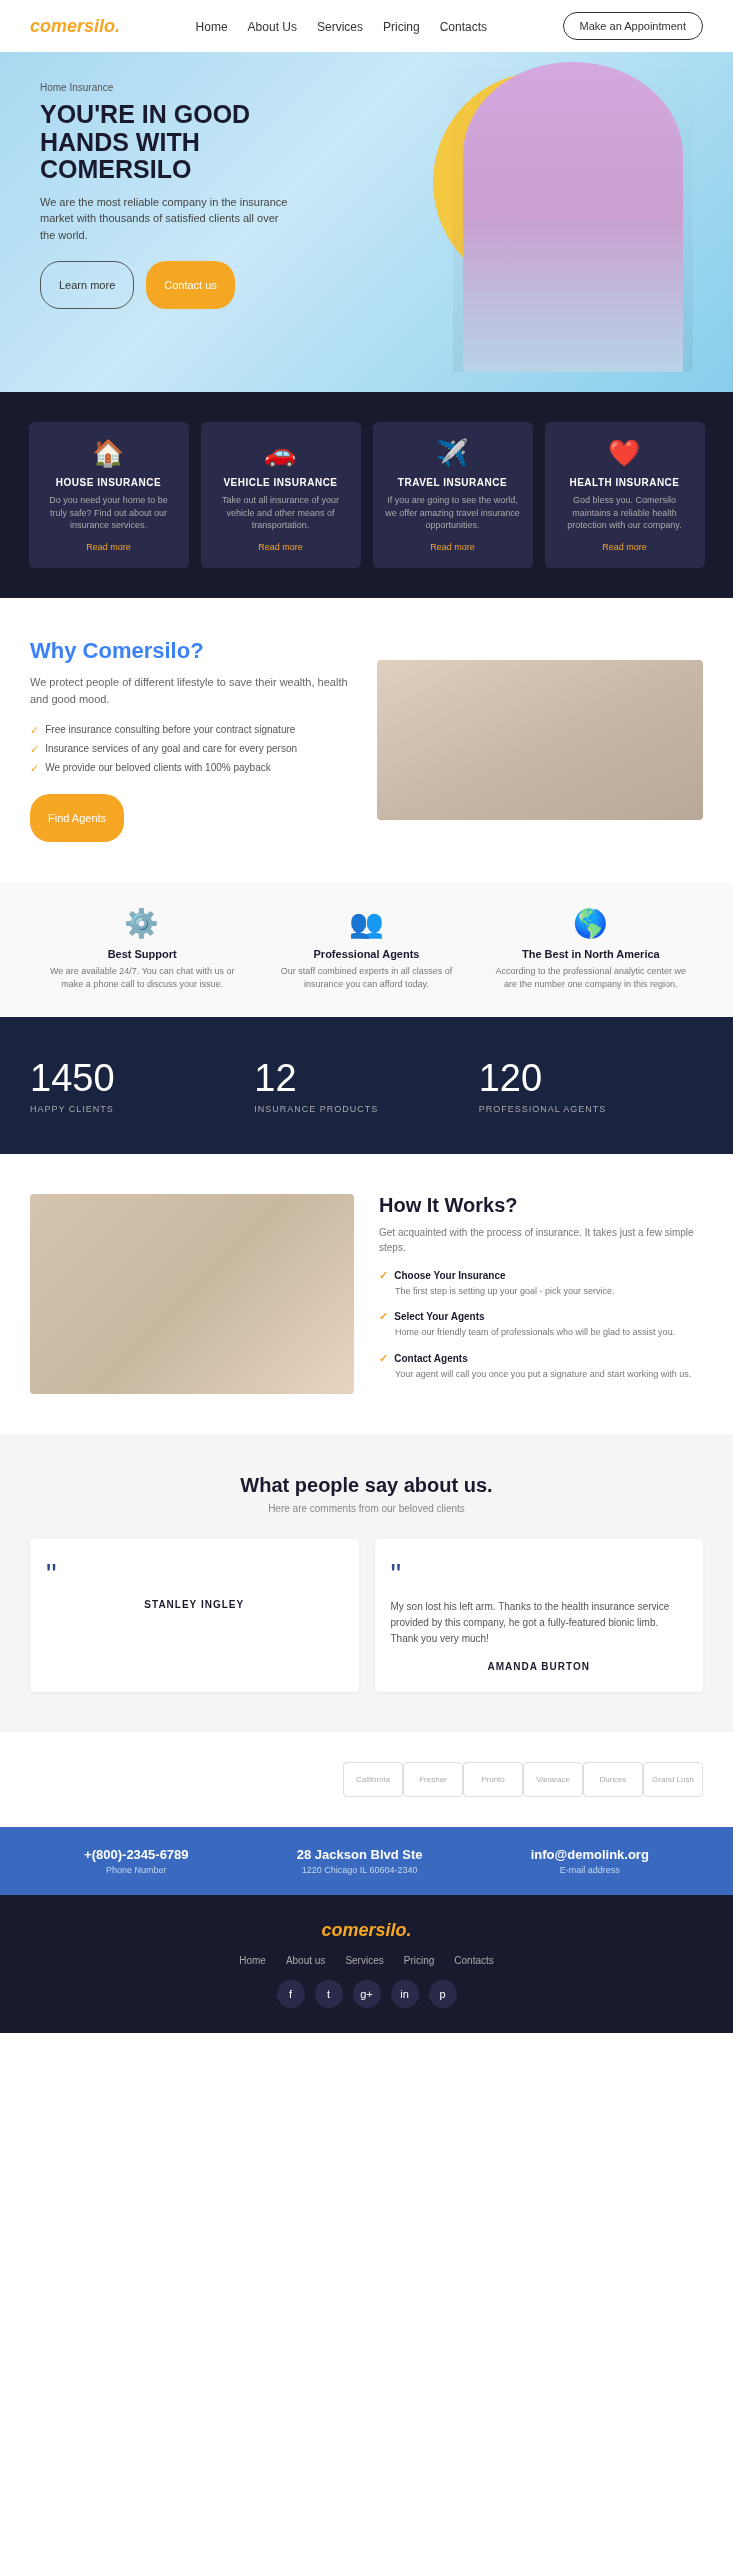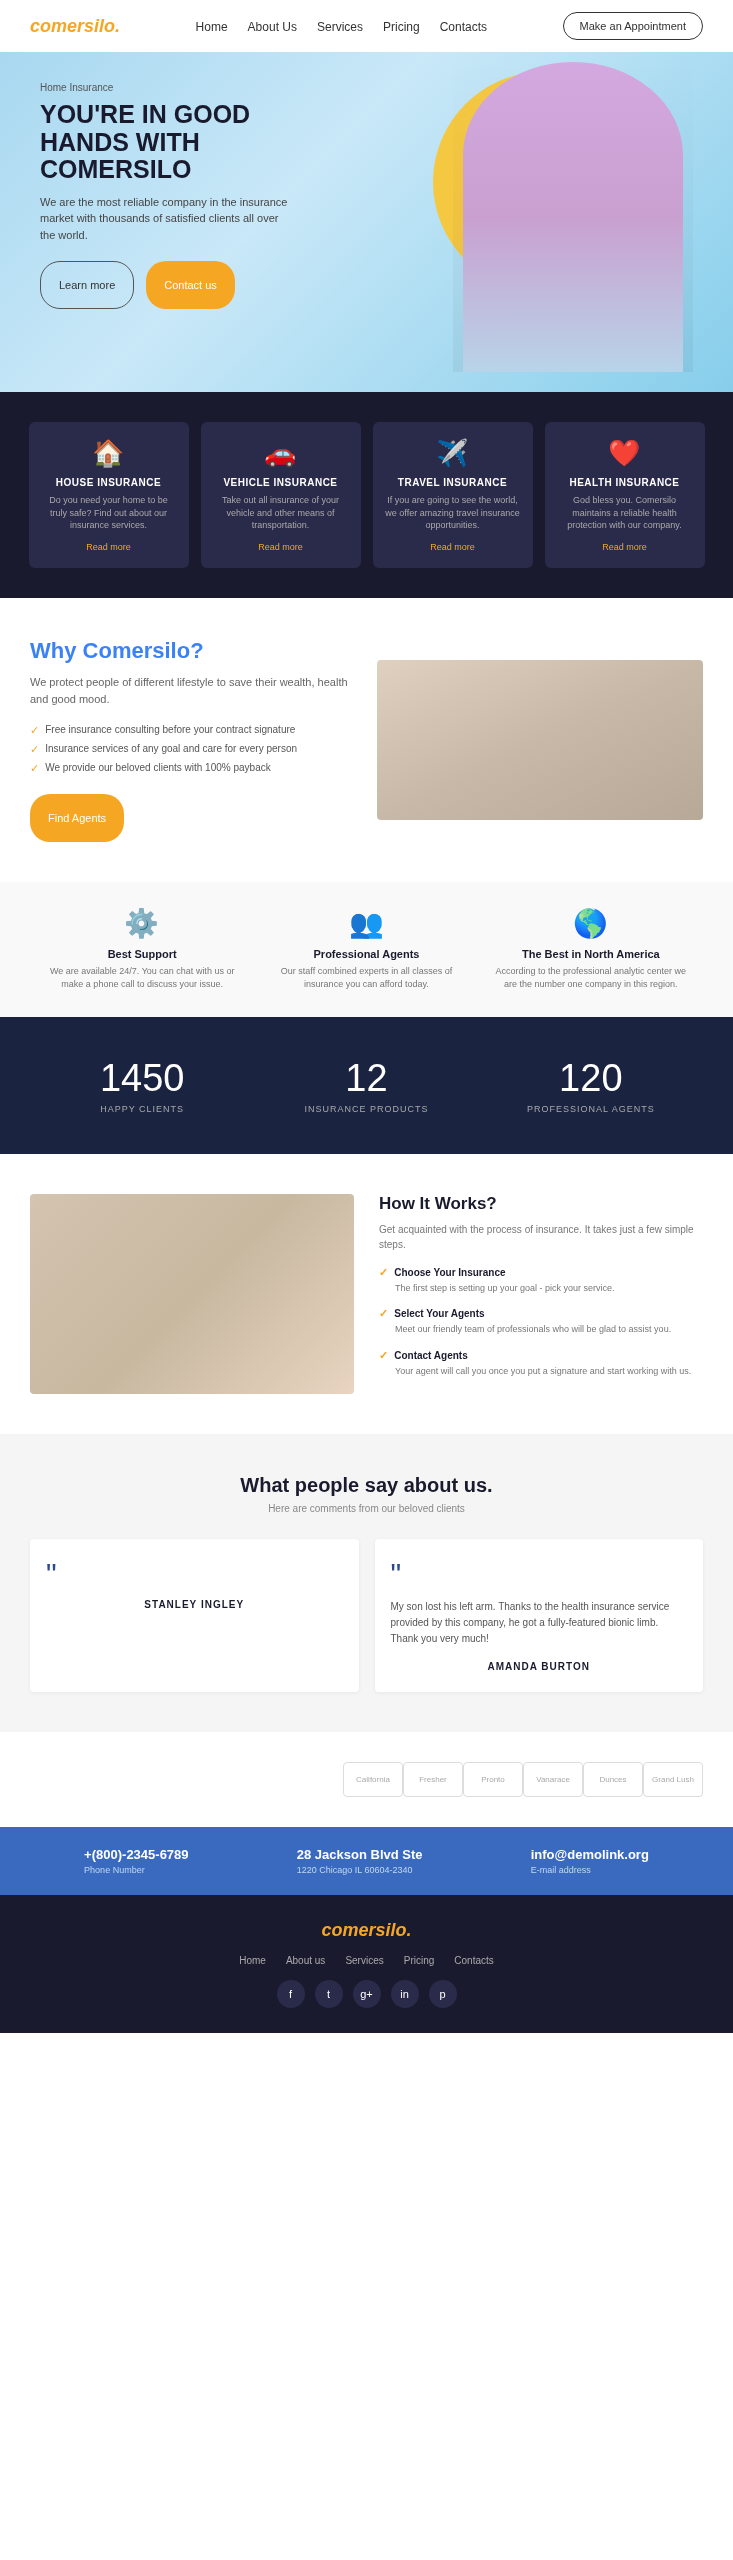--- a/index.html
+++ b/index.html
@@ -94,33 +94,33 @@
     .feature { flex: 1; text-align: center; padding: 0 10px; }
     .feature-icon { font-size: 28px; color: #2a4a8a; margin-bottom: 8px; }
     .feature-title { font-size: 11px; font-weight: 700; color: #1a1a2e; margin-bottom: 5px; }
     .feature-desc { font-size: 9px; color: #777; line-height: 1.5; }
 
     
     .stats-section {
       background: #1a2340; padding: 40px 30px; display: flex;
       justify-content: space-around; align-items: center;
     }
-    .stat { text-align: center; flex: 1; }
+    .stat { flex: 1; }
     .stat-num { font-size: 38px; font-weight: 300; color: #fff; }
     .stat-label { font-size: 9px; color: #aaa; text-transform: uppercase; letter-spacing: 1px; margin-top: 4px; }
 
     
     .how-section { display: flex; gap: 25px; padding: 40px 30px; align-items: flex-start; }
     .how-image {
       flex: 1; height: 200px;
       background: linear-gradient(135deg, #d4c4b0 0%, #c8b8a0 50%, #e8d4c0 100%);
       border-radius: 4px;
     }
     .how-text { flex: 1; }
-    .how-title { font-size: 17px; font-weight: 700; color: #1a1a2e; margin-bottom: 8px; }
+    .how-title { font-size: 20px; font-weight: 700; color: #1a1a2e; margin-bottom: 8px; }
     .how-desc { font-size: 10px; color: #777; margin-bottom: 14px; line-height: 1.5; }
     .how-step { margin-bottom: 12px; }
     .how-step-title { font-size: 10px; font-weight: 700; color: #1a1a2e; display: flex; align-items: center; gap: 6px; margin-bottom: 3px; }
     .how-step-desc { font-size: 9px; color: #777; line-height: 1.5; padding-left: 16px; }
 
     
     .testimonials-section { background: #f5f5f5; padding: 40px 30px; }
     .test-title { text-align: center; font-size: 20px; font-weight: 700; color: #1a1a2e; margin-bottom: 6px; }
     .test-sub { text-align: center; font-size: 10px; color: #888; margin-bottom: 25px; }
     .test-cards { display: flex; gap: 16px; }
@@ -138,21 +138,21 @@
       width: 60px; height: 35px; border: 1px solid #ddd; border-radius: 4px;
       display: flex; align-items: center; justify-content: center;
       font-size: 8px; color: #aaa;
     }
 
     
     .contact-bar {
       background: #3a6abf; padding: 20px 30px; display: flex;
       justify-content: space-around; align-items: center;
     }
-    .contact-item { text-align: left; }
+    .contact-item { text-align: center; }
     .contact-main { font-size: 13px; font-weight: 700; color: #fff; margin-bottom: 3px; }
     .contact-sub { font-size: 9px; color: #c0d8f0; }
 
     
     .footer-dark { background: #1a1a2e; padding: 25px 30px; }
     .footer-logo { text-align: center; color: #f5a623; font-size: 18px; font-weight: 700; font-style: italic; margin-bottom: 14px; }
     .footer-links { display: flex; justify-content: center; gap: 20px; margin-bottom: 14px; }
     .footer-links a { font-size: 10px; color: #aaa; text-decoration: none; }
     .footer-social { display: flex; justify-content: center; gap: 10px; }
     .social-icon {
@@ -285,21 +285,21 @@
         <span class="check">✓</span>
         <span>Choose Your Insurance</span>
       </div>
       <div class="how-step-desc">The first step is setting up your goal - pick your service.</div>
     </div>
     <div class="how-step">
       <div class="how-step-title">
         <span class="check">✓</span>
         <span>Select Your Agents</span>
       </div>
-      <div class="how-step-desc">Meet our friendly team of professionals who will be glad to assist you.</div>
+      <div class="how-step-desc">Home our friendly team of professionals who will be glad to assist you.</div>
     </div>
     <div class="how-step">
       <div class="how-step-title">
         <span class="check">✓</span>
         <span>Contact Agents</span>
       </div>
       <div class="how-step-desc">Your agent will call you once you put a signature and start working with us.</div>
     </div>
   </div>
 </section>

